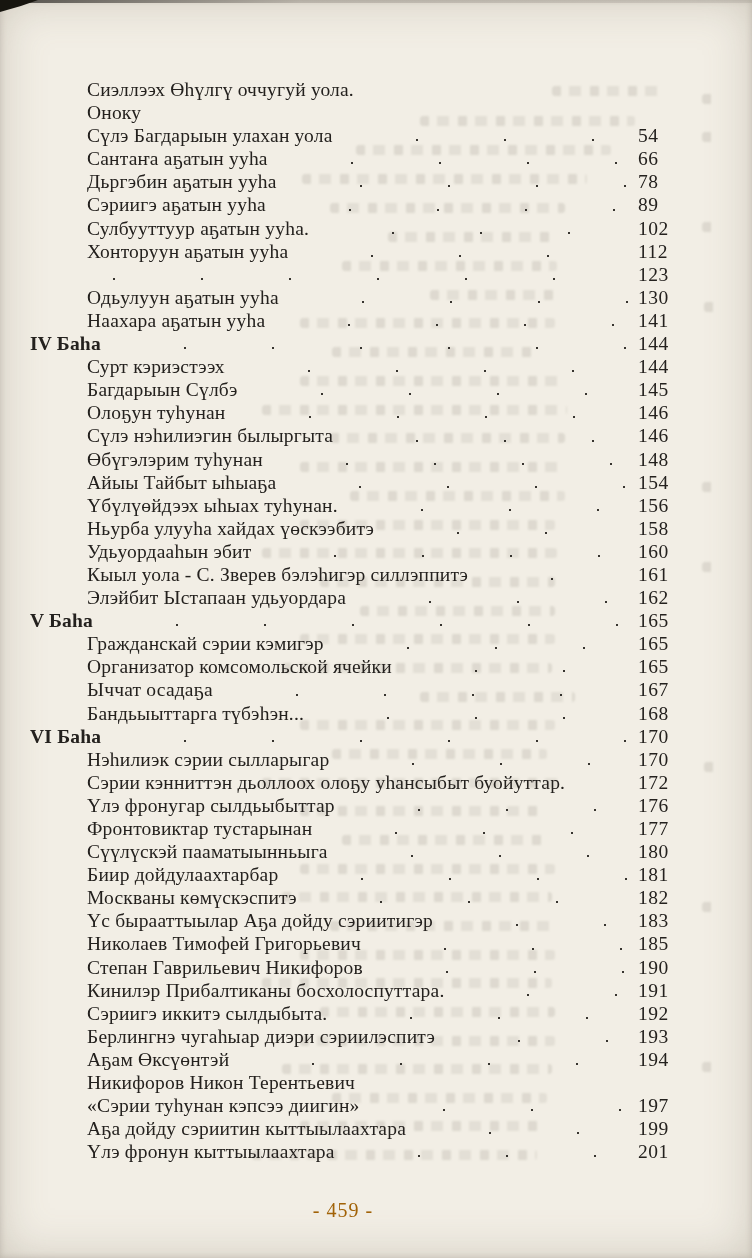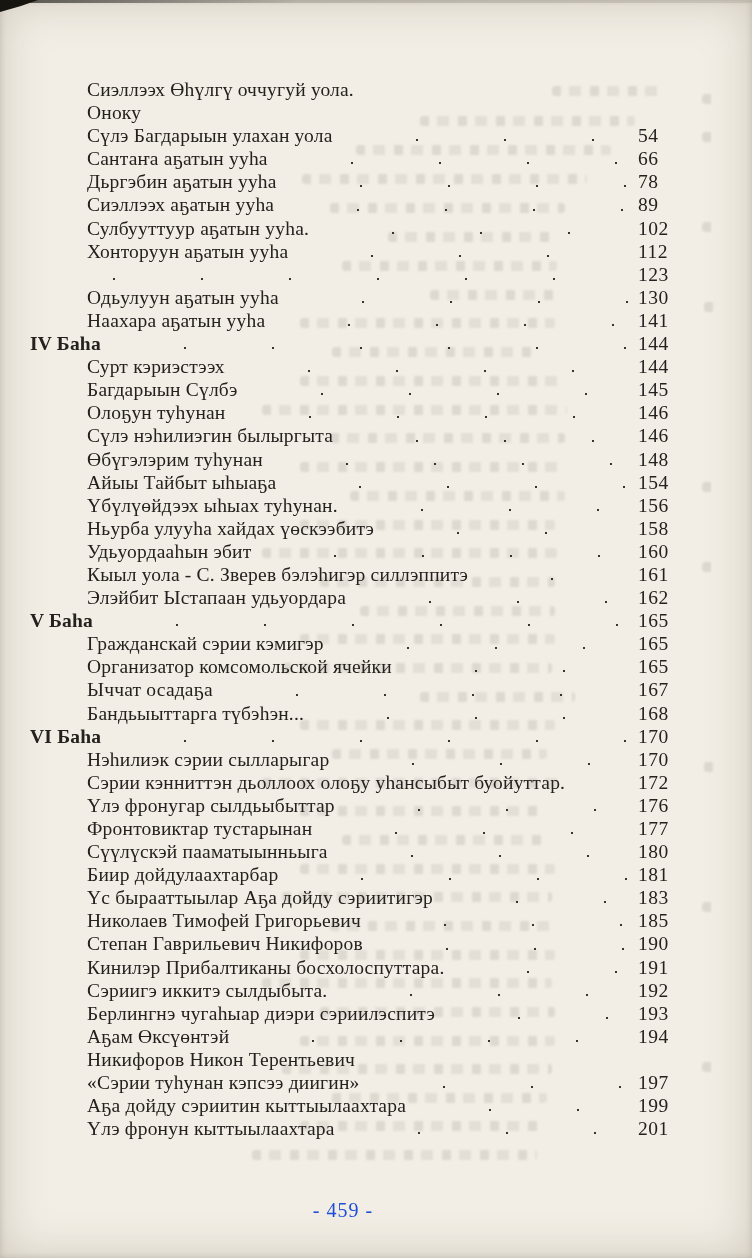--- a/index.html
+++ b/index.html
@@ -68,21 +68,21 @@
   .num {
     min-width: 46px;
     letter-spacing: .5px;
   }
   .footer {
     position: absolute;
     left: 0; right: 66px; bottom: 36px;
     text-align: center;
     font-size: 20px;
     letter-spacing: 1px;
-    color: #1d4ed8;
+    color: #a16207;
   }
 </style>
 </head>
 <body>
 
 <div class="page">
   <div class="bleed-layer">
       <div class="bleed" style="left: 552px; top: 86px; width: 110px;"></div>
       <div class="bleed" style="left: 420px; top: 116px; width: 215px;"></div>
       <div class="bleed" style="left: 356px; top: 145px; width: 255px;"></div>
@@ -152,21 +152,21 @@
         <span class="label">Сантаҥа аҕатын ууһа</span>
         <span class="leader"></span>
         <span class="num">66</span>
       </div>
       <div class="row">
         <span class="label">Дьргэбин аҕатын ууһа</span>
         <span class="leader"></span>
         <span class="num">78</span>
       </div>
       <div class="row">
-        <span class="label">Сиэллээх аҕатын ууһа</span>
+        <span class="label">Сэриигэ аҕатын ууһа</span>
         <span class="leader"></span>
         <span class="num">89</span>
       </div>
       <div class="row">
         <span class="label">Сулбууттуур аҕатын ууһа.</span>
         <span class="leader"></span>
         <span class="num">102</span>
       </div>
       <div class="row">
         <span class="label">Хонторуун аҕатын ууһа</span>
@@ -299,20 +299,25 @@
       </div>
       <div class="row">
         <span class="label">Сүүлүскэй пааматыынньыга</span>
         <span class="leader"></span>
         <span class="num">180</span>
       </div>
       <div class="row">
         <span class="label">Биир дойдулаахтарбар</span>
         <span class="leader"></span>
         <span class="num">181</span>
+      </div>
+      <div class="row">
+        <span class="label">Москваны көмүскэспитэ</span>
+        <span class="leader"></span>
+        <span class="num">182</span>
       </div>
       <div class="row">
         <span class="label">Үс бырааттыылар Аҕа дойду сэриитигэр</span>
         <span class="leader"></span>
         <span class="num">183</span>
       </div>
       <div class="row">
         <span class="label">Николаев Тимофей Григорьевич</span>
         <span class="leader"></span>
         <span class="num">185</span>

